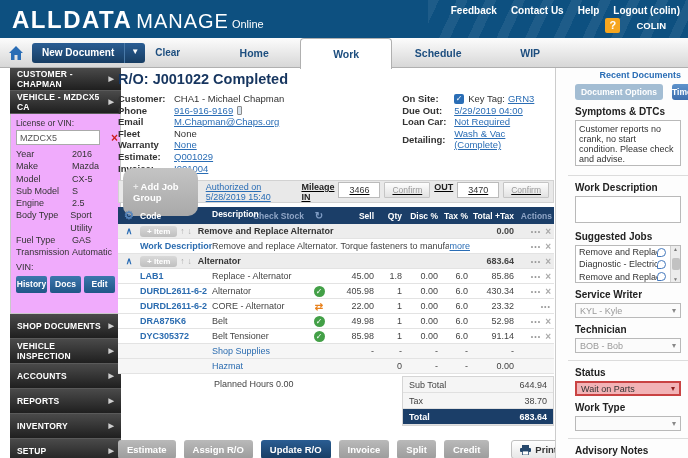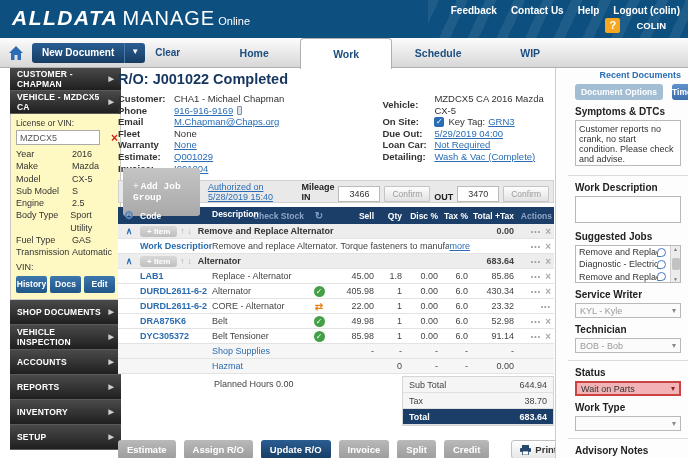--- a/index.html
+++ b/index.html
@@ -6,21 +6,21 @@
   html,body { width:688px; height:458px; overflow:hidden; background:#fff;
               font-family:"Liberation Sans", sans-serif; }
   #page { position:relative; width:688px; height:458px; overflow:hidden; background:#fff; }
   a { text-decoration:underline; color:#2a6db5; cursor:pointer; }
 
   
   .app-header { position:absolute; top:0; left:0; right:0; height:38px; background:#0d5080; overflow:hidden; }
   .chevbåck { position:absolute; right:0; top:0; bottom:0; width:260px;
     background:repeating-linear-gradient(115deg, rgba(255,255,255,.07) 0 10px, transparent 10px 26px); }
   .logo { position:absolute; left:12px; top:6px; color:#fff; white-space:nowrap; }
-  .lg1 { font-size:21px; font-weight:bold; letter-spacing:1.5px;font-style:italic; }
+  .lg1 { font-size:24px; font-weight:bold; letter-spacing:1.5px; }
   .lg2 { font-size:20px; font-weight:300; letter-spacing:1px; margin-left:4px; }
   .lg3 { font-size:11px; margin-left:3px; }
   .hdr-right { position:absolute; right:8px; top:5px; text-align:right; }
   .hdr-links { display:flex; gap:14px; justify-content:flex-end; }
   .hdr-links a { color:#fff; font-size:10px; font-weight:bold; text-decoration:none; }
   .hdr-sub { display:flex; justify-content:flex-end; align-items:center; gap:16px; margin-top:2px; padding-right:14px; }
   .help-badge { display:inline-block; width:15px; height:15px; background:#f6a61f; color:#fff;
     font-size:11px; font-weight:bold; text-align:center; line-height:15px; border-radius:2px; cursor:pointer; }
   .hdr-user { color:#fff; font-size:9.5px; font-weight:bold; }
 
@@ -37,21 +37,21 @@
   .tabs { display:flex; margin-left:28px; height:30px; }
   .tab { width:92px; text-align:center; line-height:30px; font-size:10.5px; font-weight:bold; color:#1d4e7f; cursor:pointer; }
   .tab.active { background:#fff; border:1px solid #b0b0b0; border-bottom:none; border-radius:4px 4px 0 0; height:31px; }
 
   
   .sidebar { position:absolute; top:68px; left:4px; width:111px; font-size:9px;margin-left:6px; }
   .sb-hdr { height:23px; background:linear-gradient(#4a4a4a,#1f1f1f); color:#fff; font-weight:bold;
     font-size:8.5px; display:flex; align-items:center; padding:0 7px; border-bottom:1px solid #5a5a5a;
     letter-spacing:.2px; cursor:pointer; }
   .sb-hdr .arr { margin-left:auto; font-size:7px; color:#cfcfcf; }
-  .veh-panel { background:#fef9c3; border:1px solid #c9c9c9; border-top:none; padding:4px 5px 6px 5px; color:#333; }
+  .veh-panel { background:#f0abfc; border:1px solid #c9c9c9; border-top:none; padding:4px 5px 20px 5px; color:#333; }
   .lic-lbl { font-size:8.5px; margin-bottom:2px; }
   .lic-row { display:flex; align-items:center; gap:11px; margin-bottom:3px; }
   .lic-row input { width:84px; height:15px; border:1px solid #aaa; font-size:9px; padding:0 3px;
     font-family:"Liberation Sans", sans-serif; color:#555; }
   .red-x { color:#cc1f1f; font-weight:bold; font-size:12px; line-height:10px; cursor:pointer; }
   .vf-row { display:flex; line-height:12.3px; }
   .vf-row .l { width:56px; }
   .vin-lbl { margin-top:2px; line-height:12px; }
   .sb-btns { display:flex; gap:3px; margin-top:3px; }
   .sb-btn { flex:1; height:17px; background:linear-gradient(#3c77ad,#205687); color:#fff; font-size:8.5px;
@@ -67,24 +67,24 @@
   .irow .l { width:56px; font-weight:bold; flex:none; }
   .col-r .irow .l { width:52px; }
   .phone-ic { display:inline-block; width:5px; height:9px; border:1px solid #8a8a8a; border-radius:1px; margin-left:4px; background:#d8e4ef; }
   .cb { display:inline-block; width:10px; height:10px; background:#2a6db5; border-radius:2px; color:#fff;
     font-size:8px; line-height:10px; text-align:center; margin-right:4px; cursor:pointer; }
   .kt-lbl { margin-right:3px; }
 
   .job-toolbar { margin-top:6px; height:23px; background:#e9e9e9; border:1px solid #d2d2d2;
     display:flex; align-items:center; padding:0 4px; gap:8px; font-size:9.5px; }
   .btn-addgrp { background:linear-gradient(#c4c4c4,#a9a9a9); color:#fff; font-weight:bold; font-size:9.5px;
-    border-radius:3px; padding:13px 10px; cursor:default;font-family:Liberation Mono, monospace; }
+    border-radius:10px; padding:13px 10px; cursor:default; }
   .btn-addgrp .plus { color:#e9e9e9; margin-right:2px; }
   .auth-link { font-size:9px; }
-  .mileage { margin-left:auto; display:flex; align-items:flex-end; gap:4px; }
+  .mileage { margin-left:auto; display:flex; align-items:flex-start; gap:4px;text-decoration:underline; }
   .mileage .ml { font-weight:bold; font-size:9px; color:#222; }
   .mileage input { width:42px; height:16px; border:1px solid #bbb; text-align:center; font-size:9px;
     font-family:"Liberation Sans", sans-serif; color:#333; }
   .btn-confirm { background:linear-gradient(#fdfdfd,#e2e2e2); border:1px solid #c5c5c5; border-radius:1px;
     color:#999; font-size:8.5px; padding:2px 7px; cursor:pointer; }
 
   .thead, .trow { display:grid; grid-template-columns:22px 72px 1fr 30px 42px 28px 36px 30px 46px 38px; align-items:center; }
   .thead { margin-top:4px; height:17px; background:#1b3e68; color:#fff; font-size:8.5px; font-weight:bold; }
   .thead .muted { color:#8fa5c6; }
   .thead .num, .cell.num { text-align:right; padding-right:2px; }
@@ -320,24 +320,20 @@
             <span class="l">Estimate:</span>
             <a>Q001029</a>
           </div>
         <div class="irow">
             <span class="l">Invoice:</span>
             <a>I001004</a>
           </div>
       </div>
       <div class="col-r">
         <div class="irow">
-            <span class="l">Vehicle:</span>
-            <span>MZDCX5 CA 2016 Mazda CX-5</span>
-          </div>
-        <div class="irow">
             <span class="l">On Site:</span>
             <span class="cb">✓</span>
             <span class="kt-lbl">Key Tag:</span>
             <a>GRN3</a>
           </div>
         <div class="irow">
             <span class="l">Due Out:</span>
             <a>5/29/2019 04:00</a>
           </div>
         <div class="irow">

